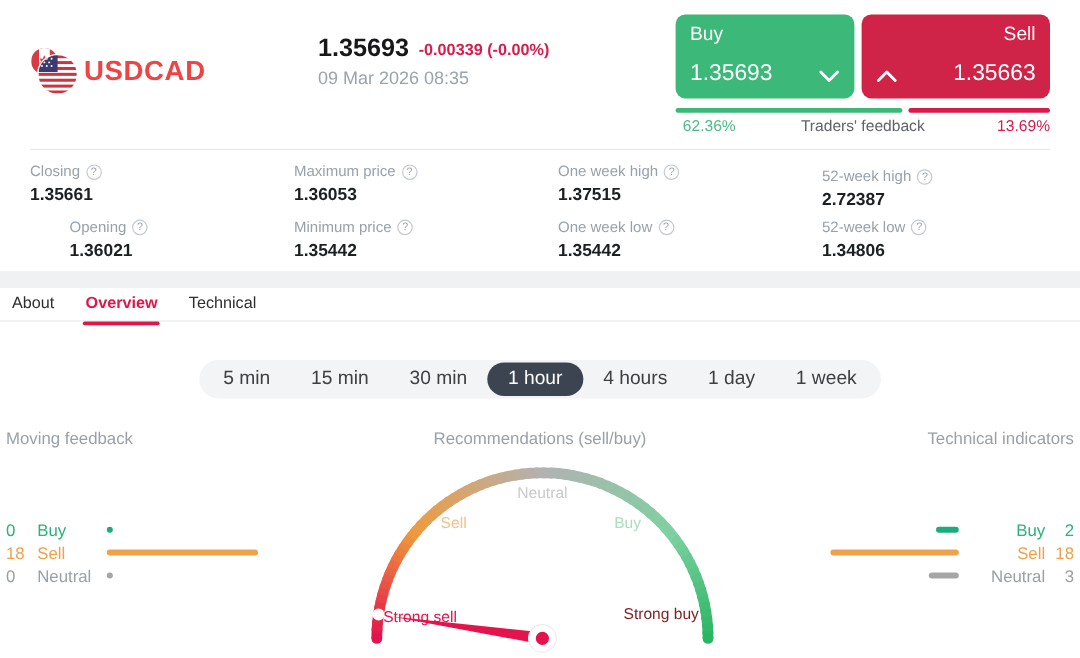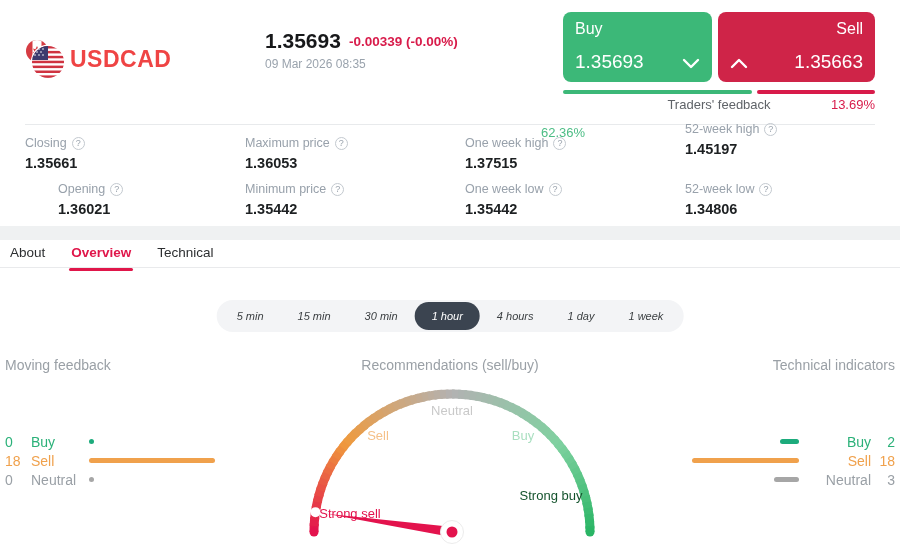--- a/index.html
+++ b/index.html
@@ -6,40 +6,40 @@
   html,body { background:#fff; }
   body { font-family:"Liberation Sans", sans-serif; }
   #page { position:relative; width:900px; height:548px; background:#fff; overflow:hidden; }
 
   
   .flag-wrap { position:absolute; left:25px; top:40px; width:40px; height:40px; }
   .pair-title { position:absolute; left:70px; top:46px; font-size:23px; font-weight:700; color:#ef4444; letter-spacing:.5px; }
   .price-row { position:absolute; left:265px; top:29px; display:flex; align-items:center; gap:8px; }
   .big-price { font-size:21px; font-weight:700; color:#17181a; }
   .price-change { font-size:13.5px; font-weight:700; color:#d81b4a; }
-  .price-date { position:absolute; left:265px; top:57px; font-size:12px; color:#9aa3ad; }
+  .price-date { position:absolute; left:265px; top:57px; font-size:15px; color:#9aa3ad; }
 
   .trade-btn { position:absolute; top:12px; height:70px; border-radius:8px; color:#fff; cursor:pointer; }
   .buy-btn { left:563px; width:149px; background:#3cb878; }
   .sell-btn { left:718px; width:157px; background:#cf2448; }
   .btn-side-label { position:absolute; top:8px; font-size:16px; }
   .btn-price { position:absolute; bottom:9px; font-size:19px; font-weight:500; }
   .buy-btn .btn-side-label { left:12px; }
   .buy-btn .btn-price { left:12px; }
   .sell-btn .btn-side-label { right:12px; }
   .sell-btn .btn-price { right:12px; }
   .chev { position:absolute; bottom:13px; width:18px; height:12px; }
   .buy-btn .chev { right:12px; }
   .sell-btn .chev { left:12px; }
 
   .fb-bar { position:absolute; top:90px; height:4px; border-radius:2px; }
   .fb-bar.green { left:563px; width:189px; background:#3cb878; }
   .fb-bar.red { left:757px; width:118px; background:#d81b4a; }
   .fb-text { position:absolute; top:97px; font-size:13px; }
-  .fb-buy-pct { left:541px; color:#4cbd85;margin-top:28px; }
+  .fb-buy-pct { left:569px; color:#4cbd85; }
   .fb-label { left:563px; width:312px; text-align:center; color:#5f6368; }
   .fb-sell-pct { right:25px; color:#d81b4a; }
 
   .hdr-divider { position:absolute; left:25px; top:124px; width:850px; height:1px; background:#e8eaec; }
 
   
   .stat { position:absolute; width:205px; }
   .stat-label { font-size:12.5px; color:#98a1ab; display:flex; align-items:center; }
   .stat-value { font-size:14.5px; font-weight:700; color:#1d2022; margin-top:5px; }
   .q { display:inline-flex; width:13px; height:13px; border:1px solid #c3c9cf; border-radius:50%; font-size:9px; color:#9aa3ad; align-items:center; justify-content:center; margin-left:5px; cursor:pointer; }
@@ -47,21 +47,21 @@
   .gap-strip { position:absolute; left:0; top:226px; width:900px; height:14px; background:#eff1f2; }
 
   
   .tabbar { position:absolute; left:0; top:240px; width:900px; height:28px; border-bottom:1px solid #e9eaec; padding-left:10px; display:flex; align-items:center; gap:26px; }
   .tab { position:relative; font-size:13.5px; color:#2c2e30; height:44px; line-height:42px; cursor:pointer; }
   .tab.active { color:#e0164a; font-weight:700; }
   .tab.active::after { content:""; position:absolute; left:-2px; right:-2px; bottom:5px; height:3px; background:#e0164a; border-radius:2px; }
 
   
   .pills { position:absolute; left:50%; top:300px; transform:translateX(-50%); height:32px; background:#f3f4f6; border-radius:16px; display:flex; align-items:center; padding:0 3px; }
-  .pill { height:28px; line-height:28px; padding:0 17px; font-size:11px; color:#3c4043; border-radius:14px; cursor:pointer; white-space:nowrap;font-style:italic; }
+  .pill { height:28px; line-height:28px; padding:0 17px; font-size:16px; color:#3c4043; border-radius:14px; cursor:pointer; white-space:nowrap; }
   .pill.active { background:#3b4450; color:#fff; }
 
   
   .sec-title { position:absolute; top:357px; font-size:14px; color:#9aa0a6; }
   .sec-left { left:5px; }
   .sec-center { left:0; width:900px; text-align:center; }
   .sec-right { right:5px; }
 
   
   .ma-row { position:absolute; left:5px; height:15px; display:flex; align-items:center; font-size:14px; }
@@ -78,21 +78,21 @@
   .c-sell { color:#f0a14c; }
   .c-neutral { color:#9aa0a6; }
 
   
   #gauge-svg { position:absolute; left:300px; top:378px; }
   .g-label { position:absolute; font-size:13px; transform:translateX(-50%); white-space:nowrap; }
   .g-neutral { left:452px; top:403px; color:#c9c9c9; }
   .g-sell { left:378px; top:428px; color:#f5c088; }
   .g-buy { left:523px; top:428px; color:#a9dfc0; }
   .g-strongsell { left:350px; top:506px; color:#e3134d; }
-  .g-strongbuy { left:551px; top:488px; color:#14532d; }
+  .g-strongbuy { left:551px; top:504px; color:#7f1d1d; }
 </style>
 </head>
 <body>
 
 <div id="page">
 
   <div class="flag-wrap">
     <svg width="40" height="40" viewBox="0 0 40 40">
       <defs>
         <clipPath id="cadclip">
@@ -174,26 +174,26 @@
       </div>
     <div class="stat-value">1.36053</div>
   </div>
   <div class="stat" style="left:465px; top:136px;">
     <div class="stat-label">
         <span>One week high</span>
         <span class="q">?</span>
       </div>
     <div class="stat-value">1.37515</div>
   </div>
-  <div class="stat" style="left:685px; top:122px;">
+  <div class="stat" style="left:685px; top:140px;">
     <div class="stat-label">
         <span>52-week high</span>
         <span class="q">?</span>
       </div>
-    <div class="stat-value">1.45197</div>
+    <div class="stat-value">2.72387</div>
   </div>
   <div class="stat" style="left:25px; top:182px;margin-left:33px;">
     <div class="stat-label">
         <span>Opening</span>
         <span class="q">?</span>
       </div>
     <div class="stat-value">1.36021</div>
   </div>
   <div class="stat" style="left:245px; top:182px;">
     <div class="stat-label">

